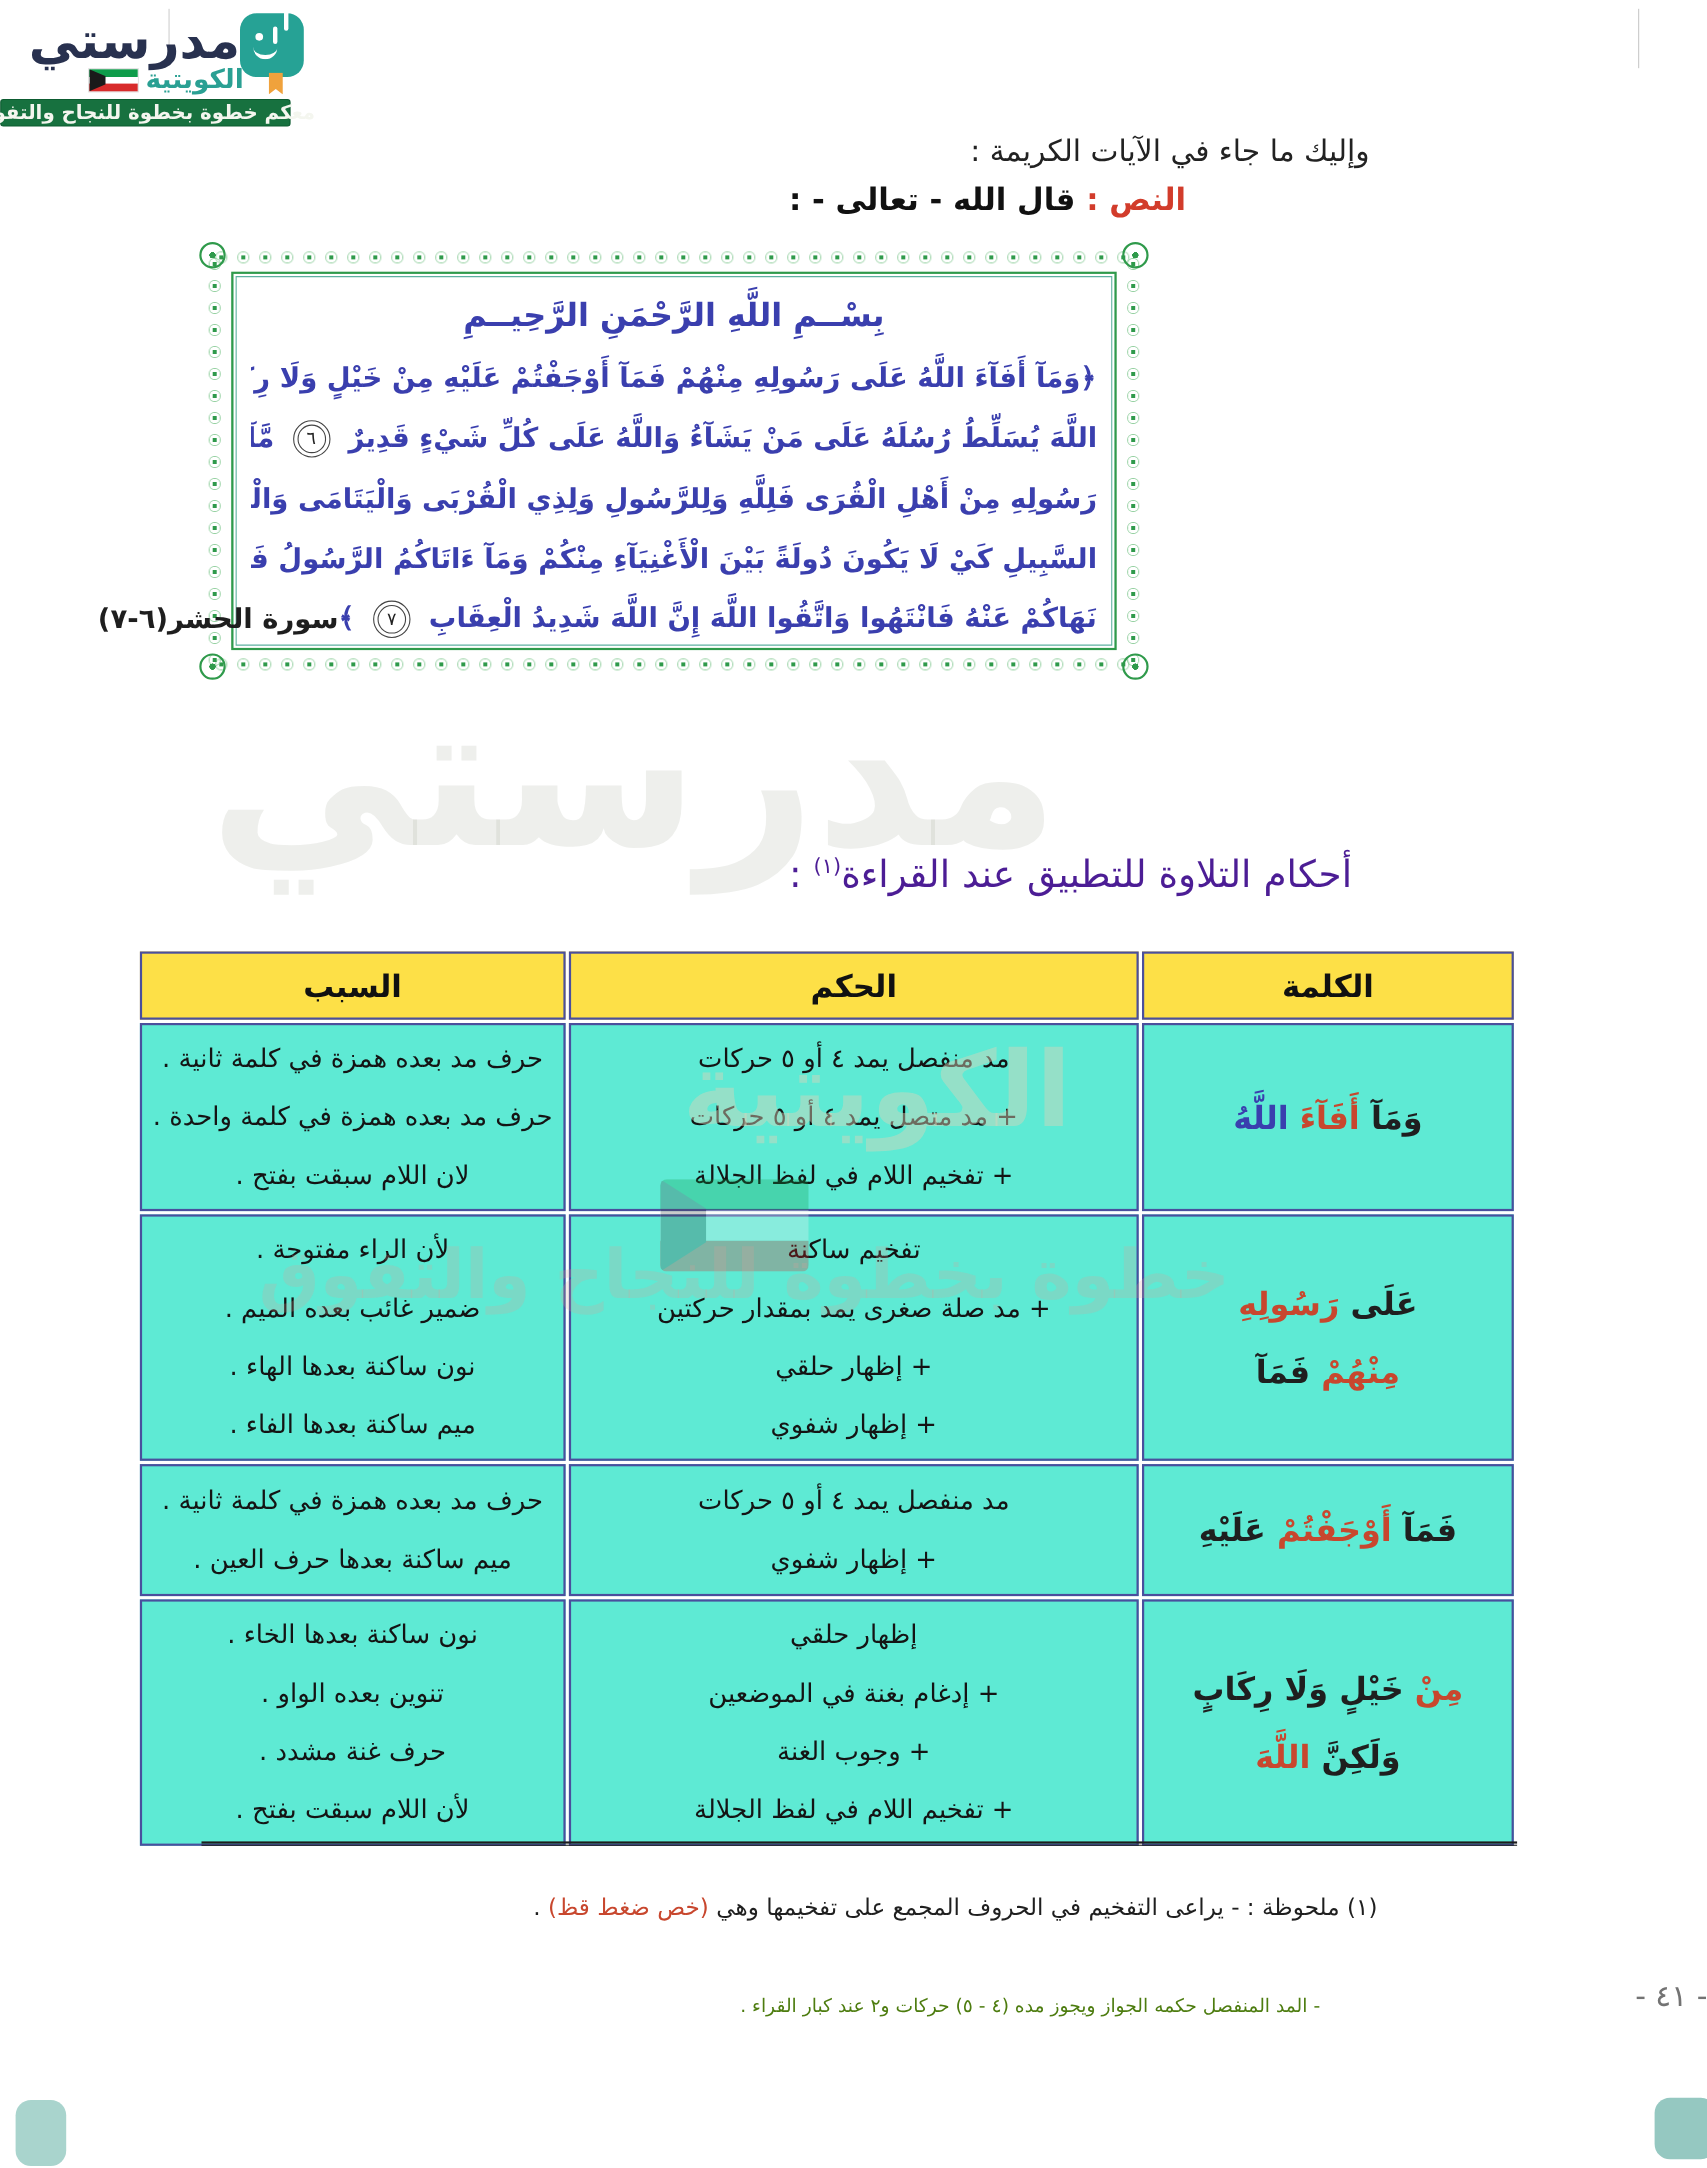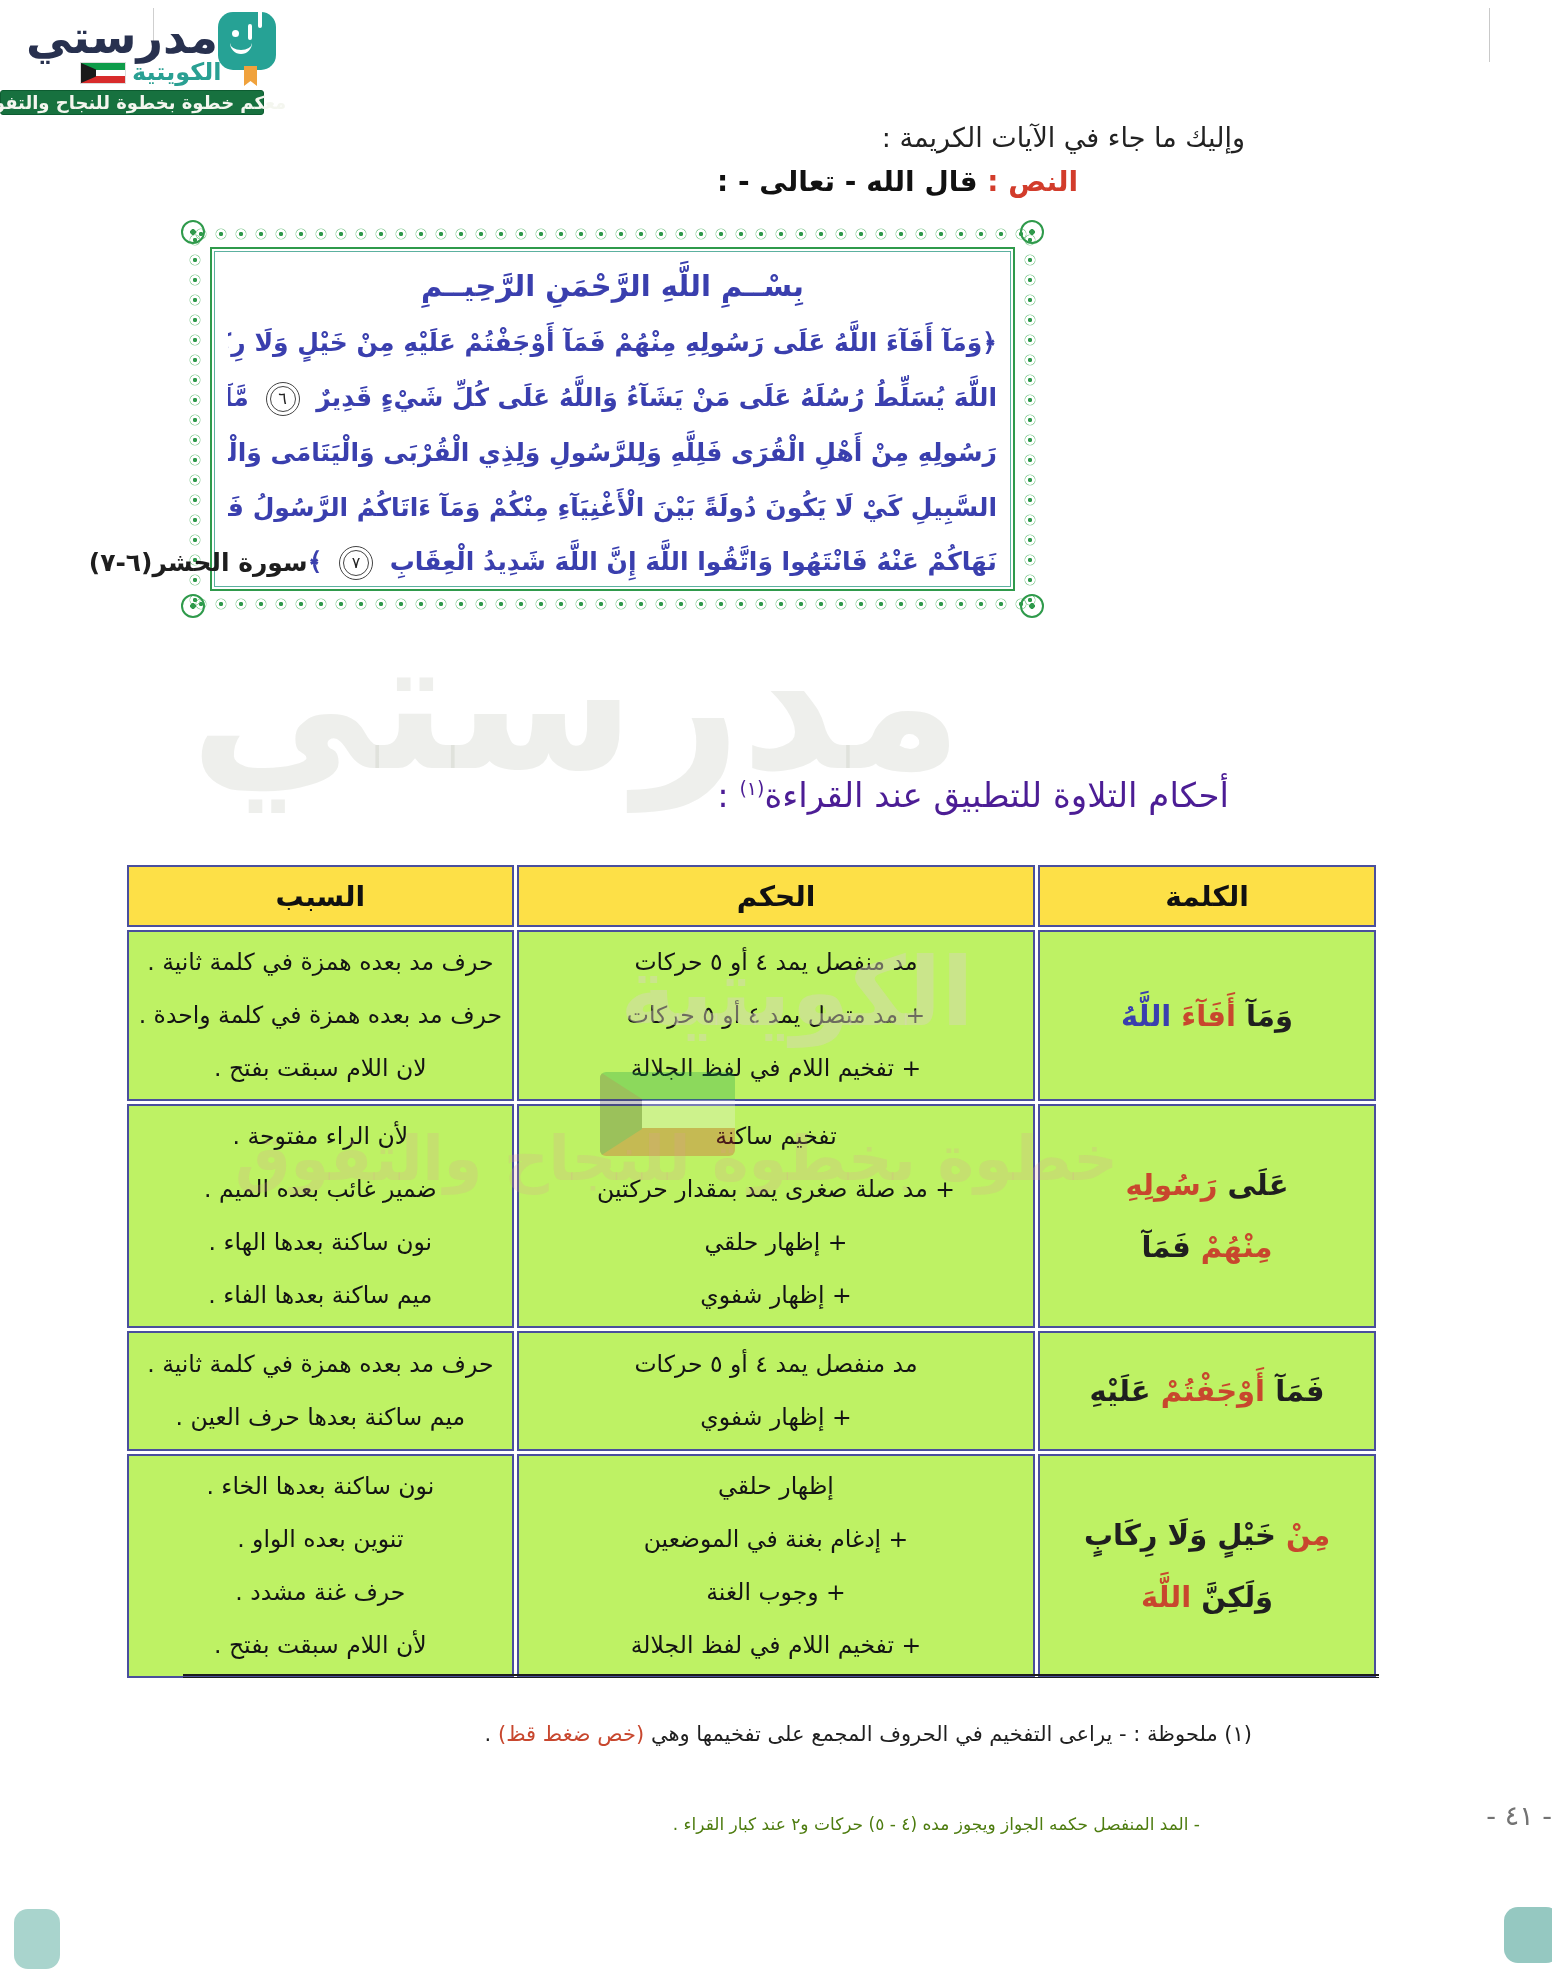--- a/index.html
+++ b/index.html
@@ -60,21 +60,21 @@
   .wm-big{left:190px;top:612px;font-size:185px;font-weight:800;color:rgba(168,174,162,0.20);line-height:1;direction:rtl;}
   .wm-mid{left:620px;top:945px;font-size:95px;font-weight:800;color:rgba(218,212,186,0.45);line-height:1;}
   .wm-flag{left:600px;top:1072px;width:135px;height:84px;opacity:0.28;display:flex;flex-direction:column;border-radius:6px;overflow:hidden;}
   .wm-flag .g{flex:1;background:#0e9c4a;} .wm-flag .w{flex:1;background:#f4f4f4;} .wm-flag .r{flex:1;background:#d82b2b;}
   .wm-flag .hoist{position:absolute;left:0;top:0;width:42px;height:100%;background:#444;clip-path:polygon(0 0,100% 32%,100% 68%,0 100%);}
   .wm-tag{left:235px;top:1128px;font-size:62px;font-weight:800;color:rgba(224,158,148,0.22);line-height:1;white-space:nowrap;}
   
   .tbl{position:absolute;right:173px;top:862px;border-collapse:separate;border-spacing:3px;direction:rtl;}
   .tbl td{border:2px solid #4a4f9d;text-align:center;vertical-align:middle;padding:4px 10px;box-sizing:border-box;}
   .tbl .hdr td{height:62px;background:#fde047;font-size:28px;font-weight:bold;color:#111;}
-  .tbl .body td{background:#bef264;}
+  .tbl .body td{background:#5eead4;}
   .col-word{width:338px;min-width:338px;}
   .col-rule{width:518px;min-width:518px;}
   .col-reason{width:320px;min-width:320px;}
   .r1 td{height:166px;} .r2 td{height:216px;} .r3 td{height:120px;} .r4 td{height:198px;}
   .cell .line{line-height:53px;font-size:23.5px;color:#141414;white-space:nowrap;}
   .word-cell{font-size:29px;font-weight:bold;}
   .word-line{line-height:62px;white-space:nowrap;}
   .seg-k{color:#1f1f1f;} .seg-r{color:#c8472e;} .seg-b{color:#3a3fae;}
   
   .fn-sep{position:absolute;right:173px;top:1674px;width:1196px;height:4px;border-top:2.5px solid #1d1d1d;border-bottom:1.5px solid #1d1d1d;box-sizing:border-box;}

